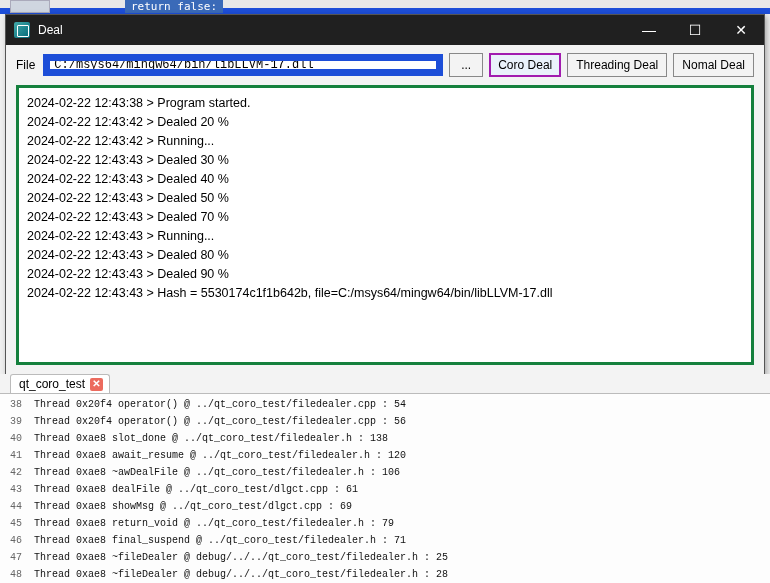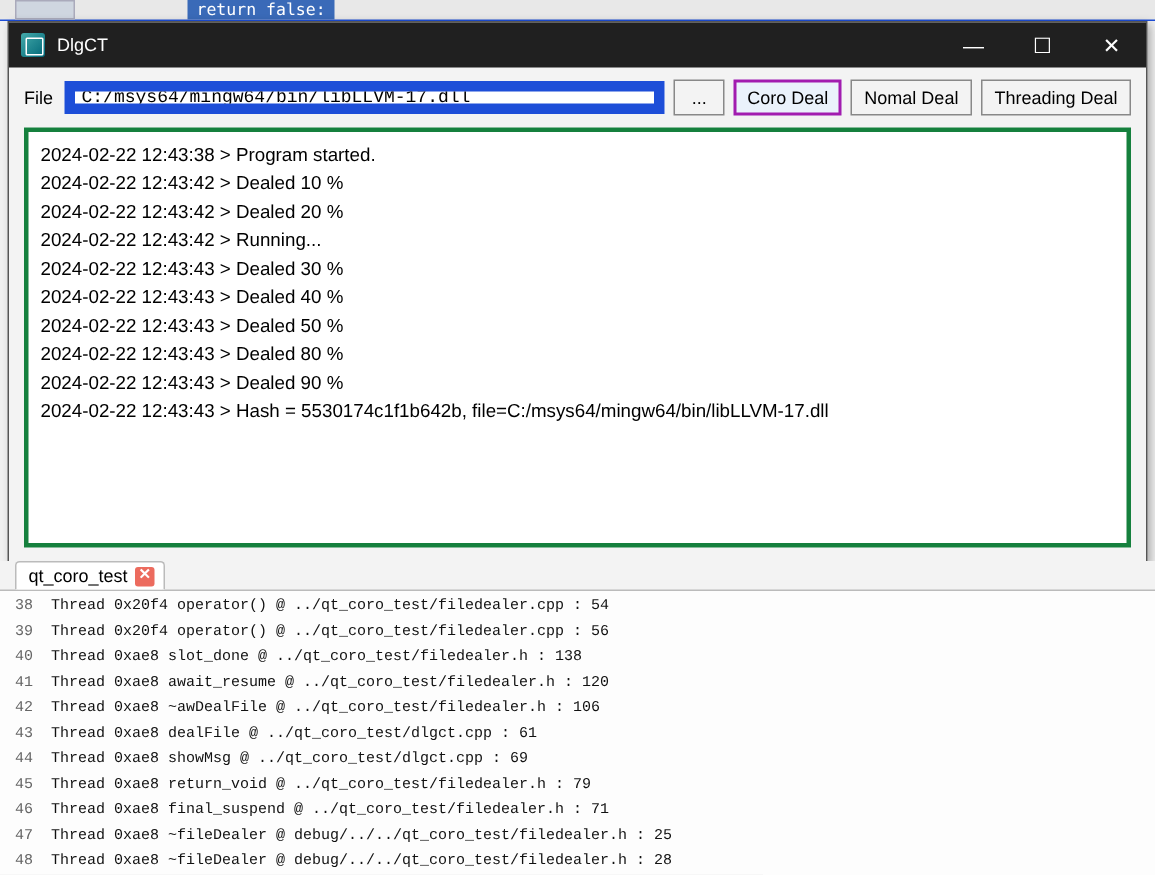--- a/index.html
+++ b/index.html
@@ -1,18 +1,18 @@
 <!DOCTYPE html>
 <html><head>
 <meta charset="utf-8">
 <style>
   * { margin: 0; padding: 0; box-sizing: border-box; }
   body { font-family: "Segoe UI", Tahoma, sans-serif; font-size: 12px; background: #f0f0f0; width: 770px; height: 583px; overflow: hidden; }
   
-  .stray-top { height: 14px; background: #e8e8e8; border-bottom: 1px solid #1d4ed8; position: relative; }
+  .stray-top { height: 14px; background: #e8e8e8; border-bottom: 6px solid #1d4ed8; position: relative; }
   .stray-top .frag { position: absolute; left: 125px; top: 0; background: #3a6ab8; color: #fff; font-family: Consolas, monospace; font-size: 11px; padding: 0 6px; line-height: 13px; }
   .stray-top .tabish { position: absolute; left: 10px; top: 0; width: 40px; height: 13px; background: #cfd6e0; border: 1px solid #aab; }
 
   .window { position: absolute; left: 5px; top: 14px; width: 760px; background: #f3f3f3; border: 1px solid #555; box-shadow: 2px 2px 6px rgba(0,0,0,0.3); }
   .titlebar { height: 30px; background: #202020; color: #fff; display: flex; align-items: center; }
   .titlebar .appicon { width: 16px; height: 16px; margin: 0 8px; background: linear-gradient(135deg,#4aa,#067); border-radius: 2px; position: relative; }
   .titlebar .appicon::after { content:""; position:absolute; left:3px; top:3px; width:10px; height:10px; border:1px solid #fff; border-radius:1px; }
   .titlebar .title { flex: 1; font-size: 12px; }
   .titlebar .ctrls { display: flex; }
   .titlebar .ctrl { width: 46px; height: 30px; display:flex; align-items:center; justify-content:center; color:#fff; font-size:14px; }
@@ -39,45 +39,46 @@
 <body>
 
 <div class="stray-top">
   <div class="tabish"></div>
   <div class="frag">return false:</div>
 </div>
 
 <div class="window">
   <div class="titlebar">
     <div class="appicon"></div>
-    <div class="title">DlgCT</div>
+    <div class="title">Deal</div>
     <div class="ctrls">
       <div class="ctrl">—</div>
       <div class="ctrl">☐</div>
       <div class="ctrl close">✕</div>
     </div>
   </div>
 
   <div class="toolbar">
     <span class="lbl">File</span>
     <input class="path-input" type="text" value="C:/msys64/mingw64/bin/libLLVM-17.dll" style="">
     <button class="browse">...</button>
     <button class="primary">Coro Deal</button>
+    <button>Threading Deal</button>
     <button>Nomal Deal</button>
-    <button>Threading Deal</button>
   </div>
 
   <div class="log-area" id="log-area">
       <div class="line">2024-02-22 12:43:38 &gt; Program started.</div>
-      <div class="line">2024-02-22 12:43:42 &gt; Dealed 10 %</div>
       <div class="line">2024-02-22 12:43:42 &gt; Dealed 20 %</div>
       <div class="line">2024-02-22 12:43:42 &gt; Running...</div>
       <div class="line">2024-02-22 12:43:43 &gt; Dealed 30 %</div>
       <div class="line">2024-02-22 12:43:43 &gt; Dealed 40 %</div>
       <div class="line">2024-02-22 12:43:43 &gt; Dealed 50 %</div>
+      <div class="line">2024-02-22 12:43:43 &gt; Dealed 70 %</div>
+      <div class="line">2024-02-22 12:43:43 &gt; Running...</div>
       <div class="line">2024-02-22 12:43:43 &gt; Dealed 80 %</div>
       <div class="line">2024-02-22 12:43:43 &gt; Dealed 90 %</div>
       <div class="line">2024-02-22 12:43:43 &gt; Hash = 5530174c1f1b642b, file=C:/msys64/mingw64/bin/libLLVM-17.dll</div>
     </div>
 </div>
 
 <div class="console-wrap">
   <div class="console-tabs">
     <div class="console-tab">
       <span>qt_coro_test</span>

